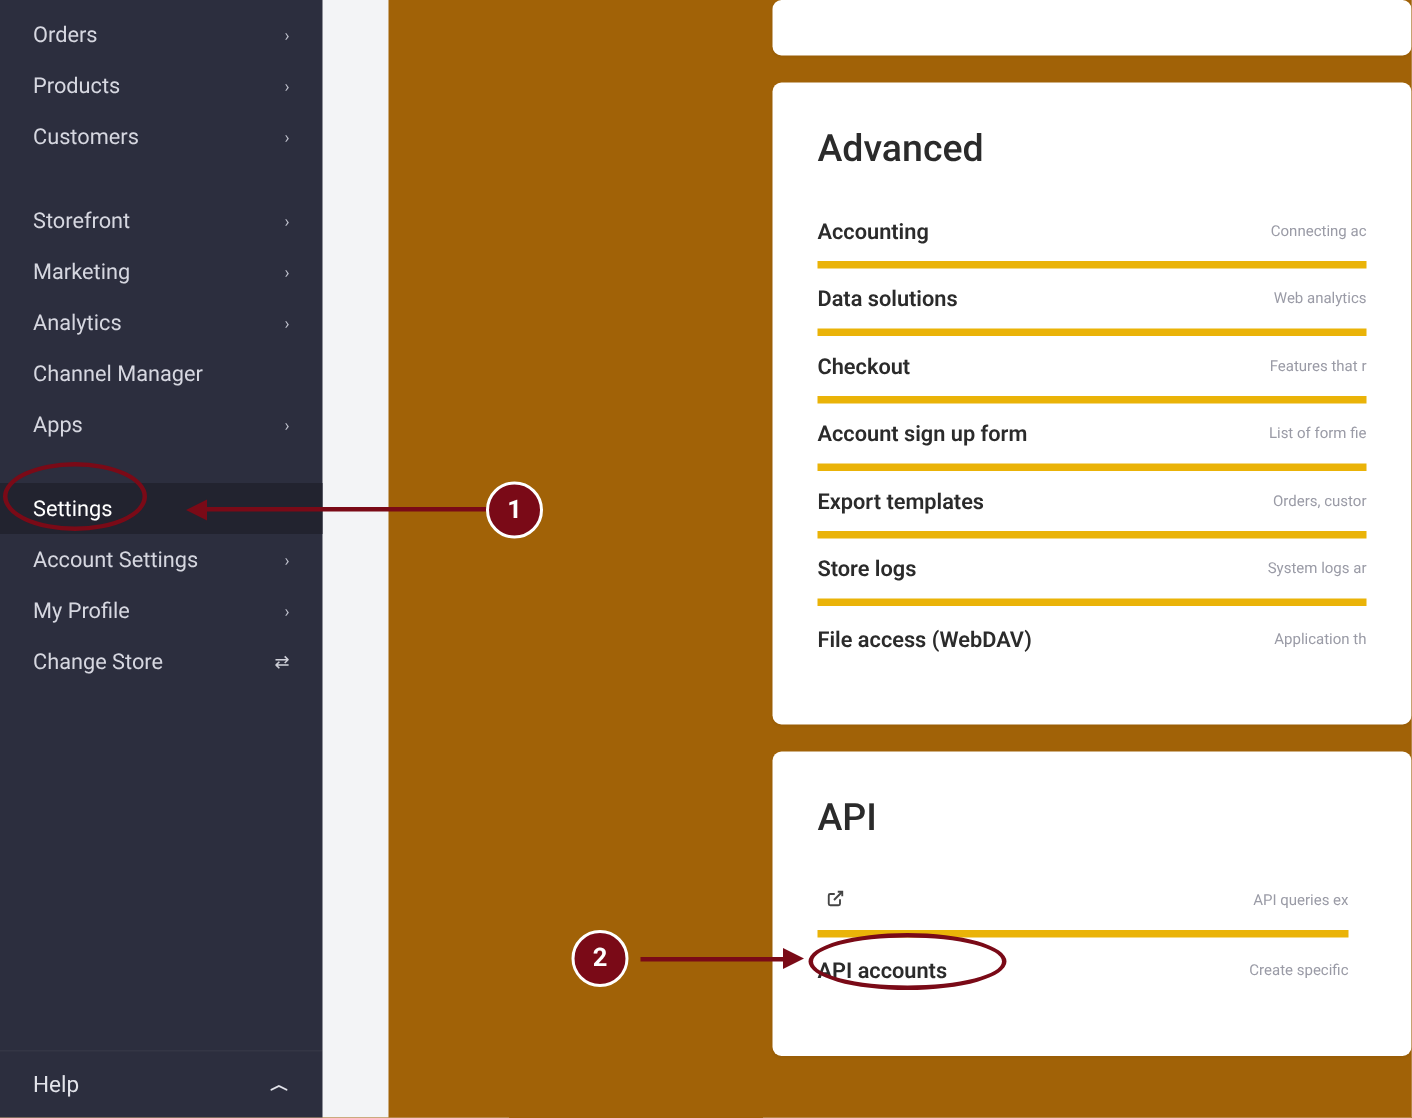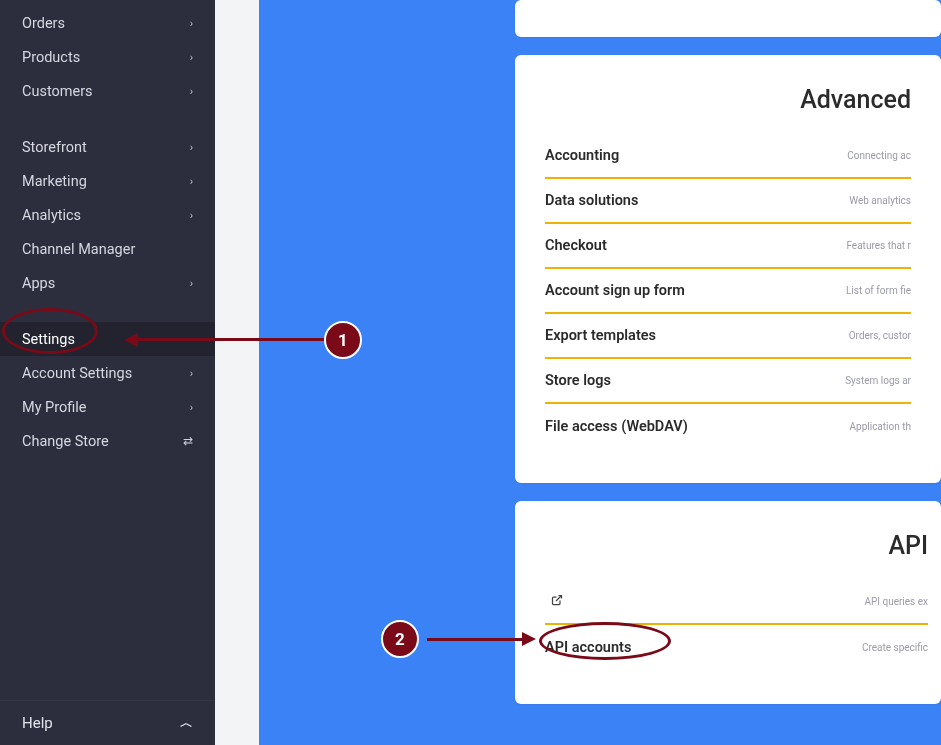--- a/index.html
+++ b/index.html
@@ -58,55 +58,54 @@
     border-top: 1px solid rgba(255,255,255,0.04);
   }
   .help-caret {
     font-size: 13px;
     font-weight: bold;
   }
 
   .main {
     position: absolute;
     left: 259px; top: 0; right: 0; bottom: 0;
-    background: #3b82f6;
+    background: #a16207;
     overflow: hidden;
-    text-align: right;
   }
   .card {
     background: #fff;
     border-radius: 6px;
     box-shadow: 0 1px 2px rgba(0,0,0,0.06);
     margin-left: 256px;
     padding: 0;
   }
   .card-topstub {
     height: 37px;
     margin-top: 0;
   }
   .card-advanced {
     margin-top: 18px;
     padding: 30px 30px 34px 30px;
   }
   .card-api {
     margin-top: 18px;
-    padding: 30px 13px 34px 30px;
+    padding: 30px 42px 34px 30px;
   }
   .card h2 {
     font-size: 25px;
     font-weight: 500;
     color: #2b2b2b;
     margin-bottom: 20px;
   }
   .row {
     display: flex;
     justify-content: space-between;
     align-items: center;
     height: 45px;
-    border-bottom: 2px solid #eab308;
+    border-bottom: 5px solid #eab308;
     font-size: 15px;
   }
   .row:last-child { border-bottom: none; }
   .row .label {
     color: #2b2b2b;
     font-weight: 600;
     font-size: 14.5px;
   }
   .row .desc {
     color: #9a9ba6;

